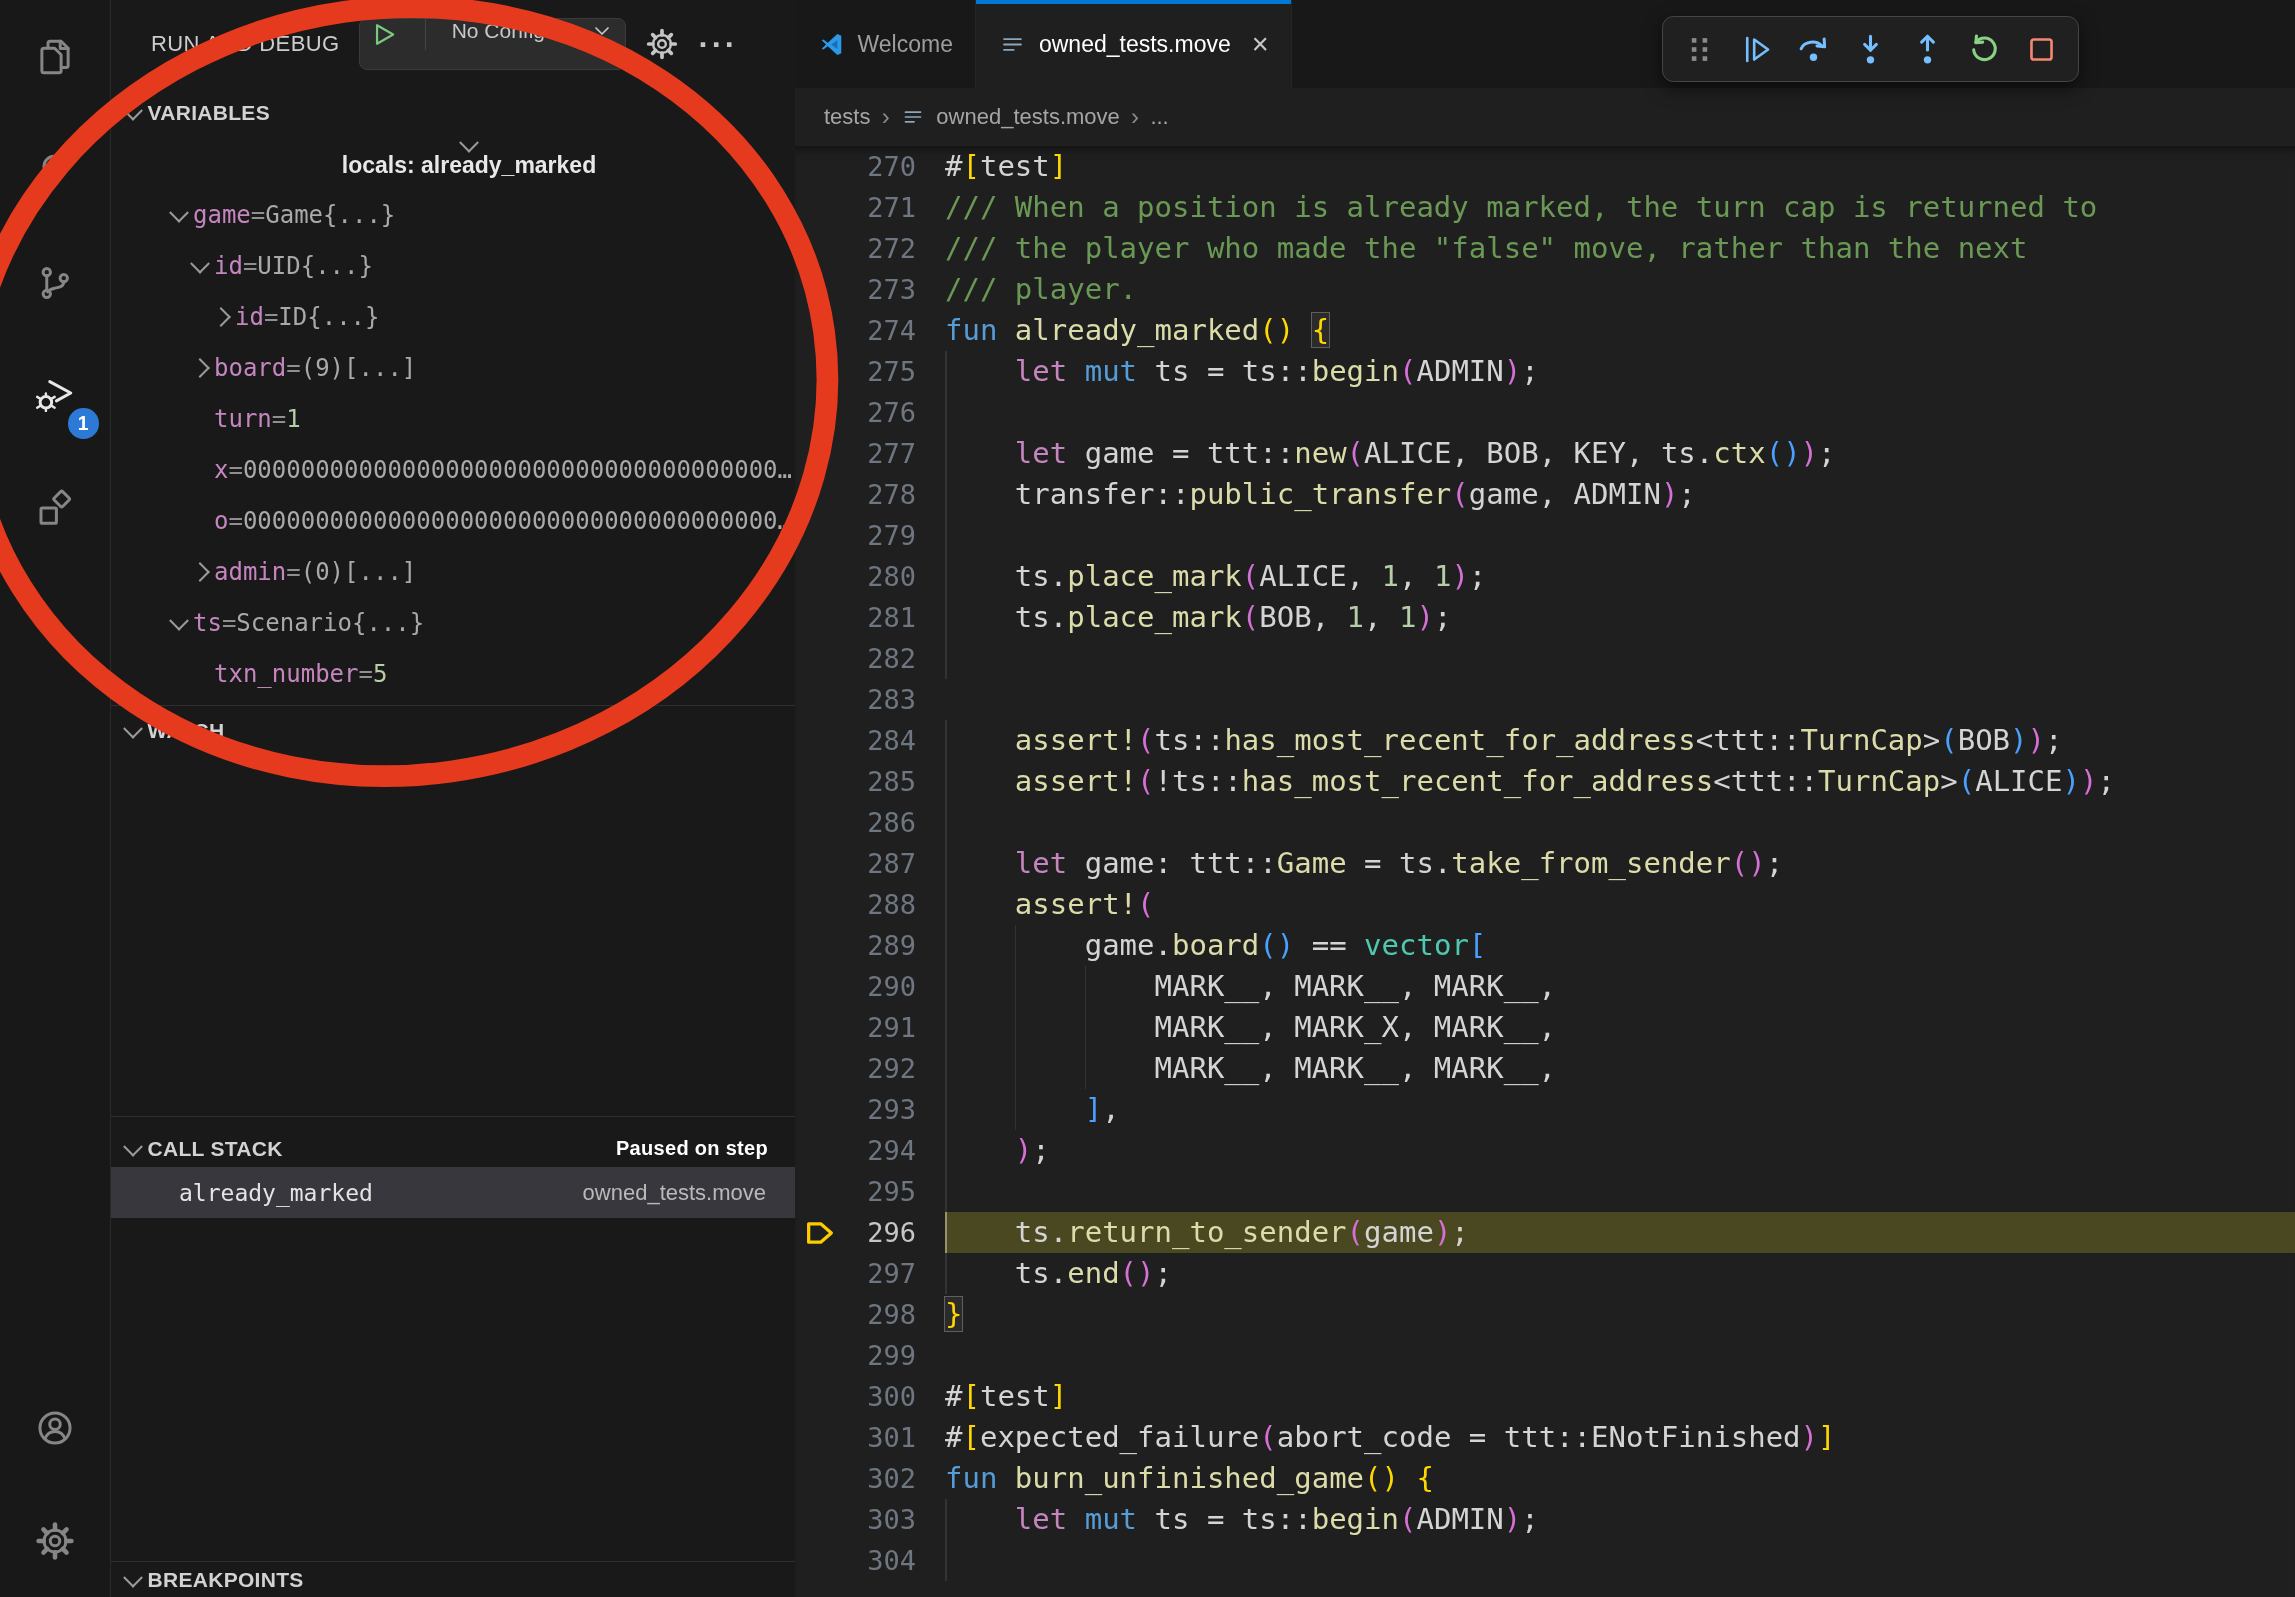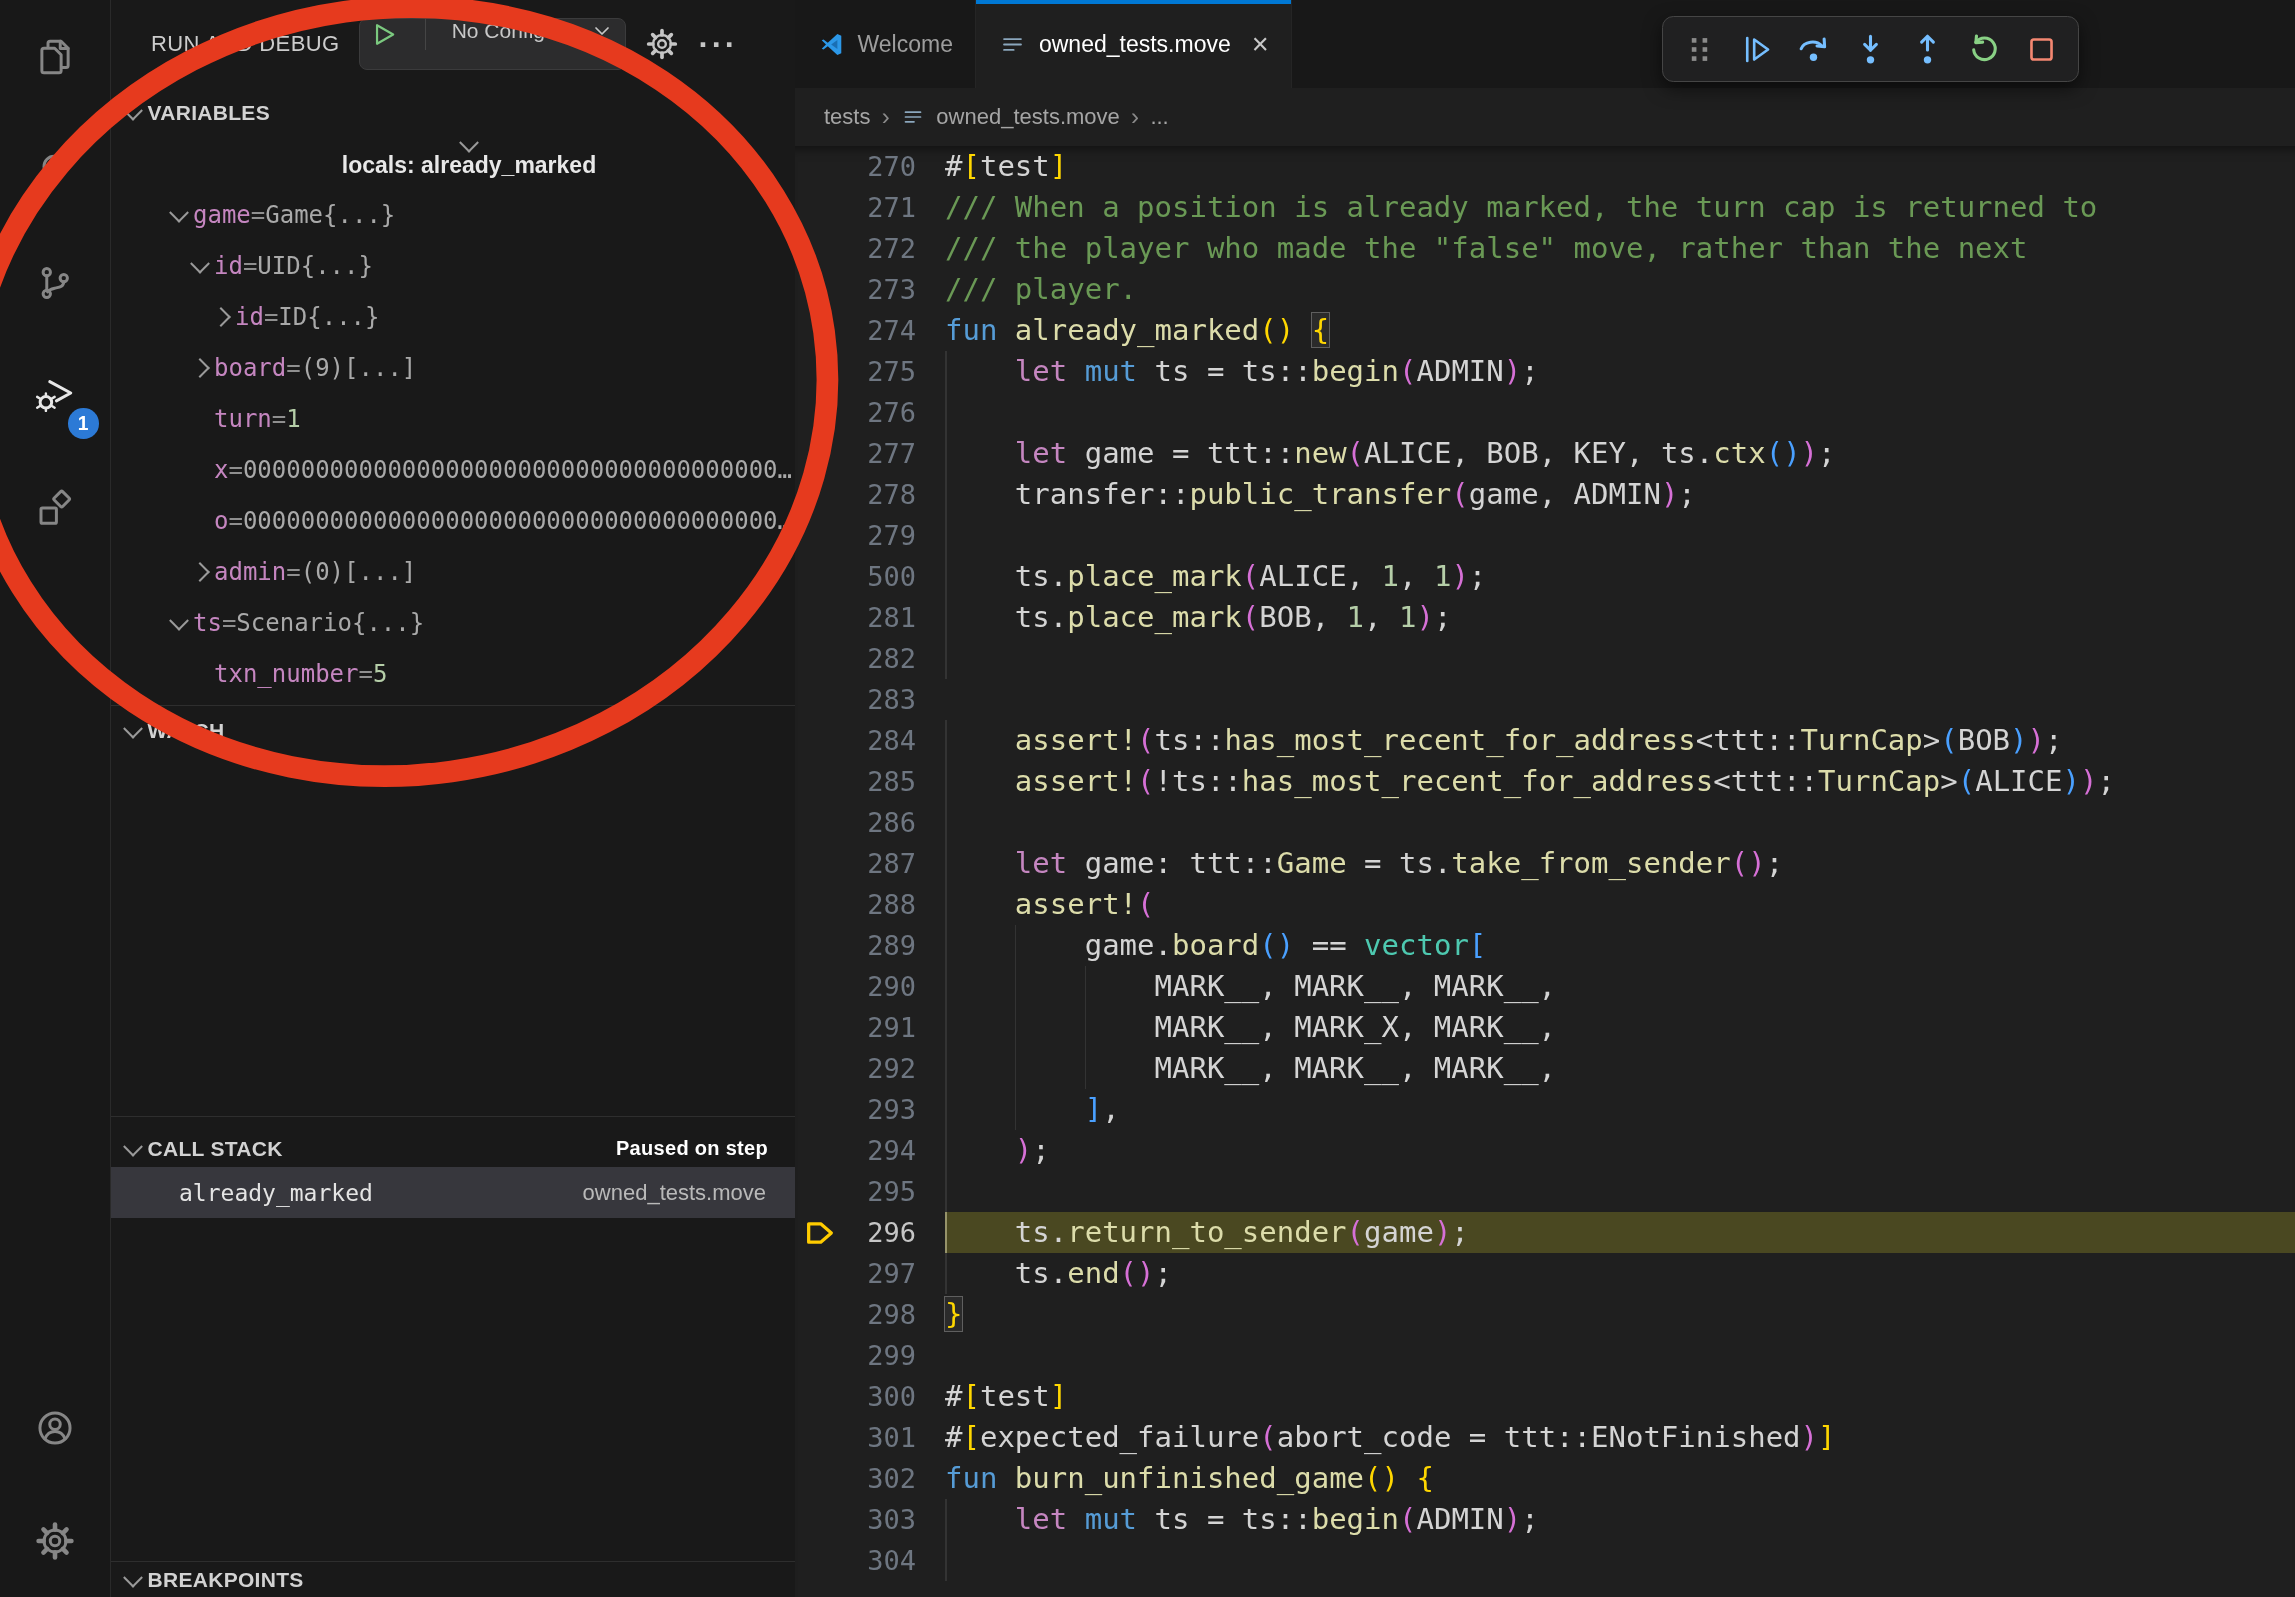--- a/index.html
+++ b/index.html
@@ -448,21 +448,21 @@
           <div class="ln-num">278</div>
           <div class="ln-content"><span class="guide" style="left: 0ch;"></span><span class="tk-w">    transfer::</span><span class="tk-fn">public_transfer</span><span class="tk-b2">(</span><span class="tk-w">game, ADMIN</span><span class="tk-b2">)</span><span class="tk-w">;</span></div>
         </div>
         <div class="code-line">
           <div class="ln-glyph"></div>
           <div class="ln-num">279</div>
           <div class="ln-content"><span class="guide" style="left: 0ch;"></span></div>
         </div>
         <div class="code-line">
           <div class="ln-glyph"></div>
-          <div class="ln-num">500</div>
+          <div class="ln-num">280</div>
           <div class="ln-content"><span class="guide" style="left: 0ch;"></span><span class="tk-w">    ts.</span><span class="tk-fn">place_mark</span><span class="tk-b2">(</span><span class="tk-w">ALICE, </span><span class="tk-num">1</span><span class="tk-w">, </span><span class="tk-num">1</span><span class="tk-b2">)</span><span class="tk-w">;</span></div>
         </div>
         <div class="code-line">
           <div class="ln-glyph"></div>
           <div class="ln-num">281</div>
           <div class="ln-content"><span class="guide" style="left: 0ch;"></span><span class="tk-w">    ts.</span><span class="tk-fn">place_mark</span><span class="tk-b2">(</span><span class="tk-w">BOB, </span><span class="tk-num">1</span><span class="tk-w">, </span><span class="tk-num">1</span><span class="tk-b2">)</span><span class="tk-w">;</span></div>
         </div>
         <div class="code-line">
           <div class="ln-glyph"></div>
           <div class="ln-num">282</div>

